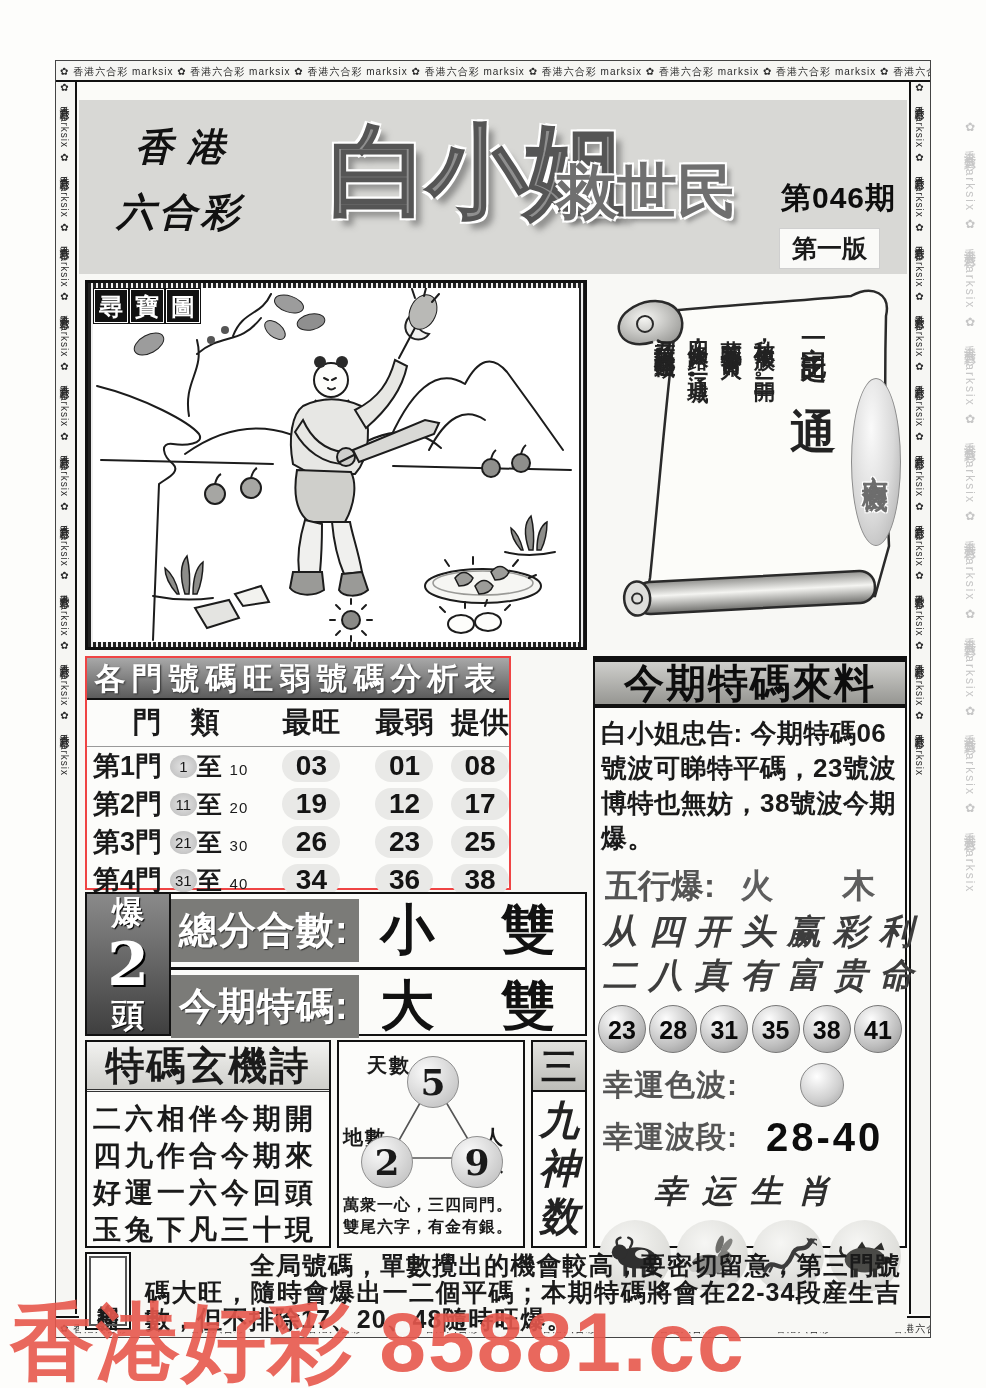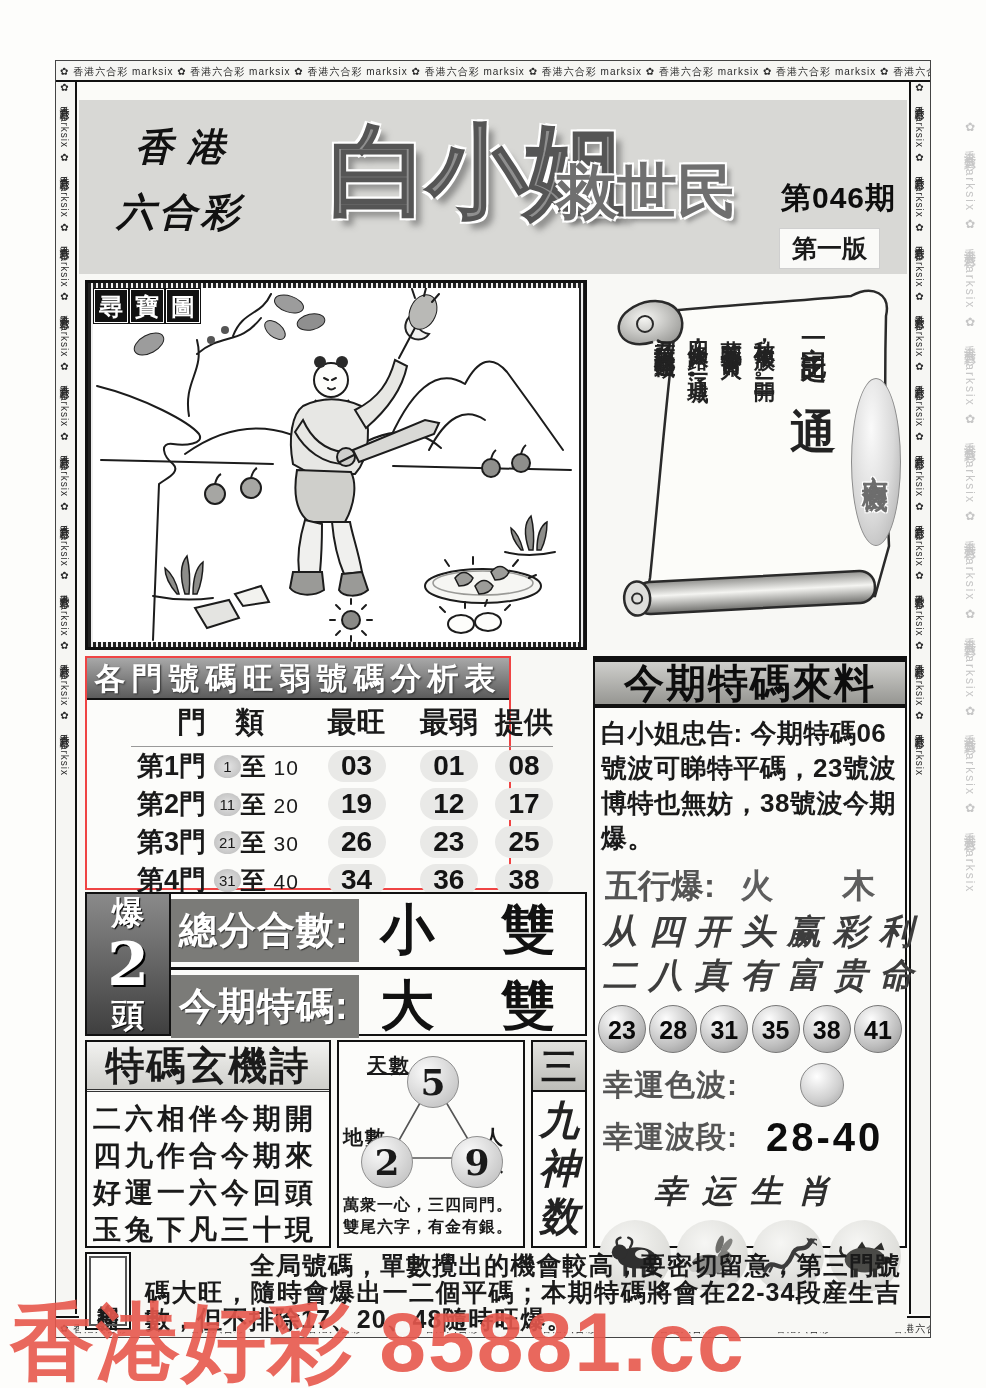--- a/index.html
+++ b/index.html
@@ -50,28 +50,28 @@
     background:radial-gradient(ellipse at 40% 30%, #fafafa 0%, #d9d9d9 55%, #a9a9a9 100%);
     border:1px solid #8a8a8a; display:flex; align-items:center; justify-content:center; }
   .mystery-oval span { writing-mode:vertical-rl; font-size:26px; font-weight:900; color:#6d6d6d; letter-spacing:4px;
     text-shadow:-1px -1px 0 #fff,1px -1px 0 #fff,-1px 1px 0 #fff,1px 1px 0 #fff; }
 
   
   .analysis { position:absolute; left:6px; top:556px; width:426px; height:234px; border:2px solid #ef4444; background:#fcfcfa; }
   .analysis-title { height:42px; line-height:42px; text-align:center; font-size:31px; font-weight:900; color:#fff; letter-spacing:6px;
     background:linear-gradient(180deg,#a8a8a8,#5c5c5c); border-bottom:2px solid #111;
     text-shadow:1px 1px 2px #333; }
-  table.an { width:100%; border-collapse:collapse;margin-left:44px; }
+  table.an { width:100%; border-collapse:collapse; }
   table.an th { font-size:29px; font-weight:900; padding:3px 0; border-bottom:1px solid #999; }
   table.an td { text-align:center; padding:1px 0; font-size:28px; }
   .gate-cell { text-align:left !important; padding-left:6px !important; white-space:nowrap; }
   .gate-name { font-weight:900; font-size:27px; }
   .lo-oval { display:inline-block; min-width:27px; height:23px; line-height:23px; background:radial-gradient(#e4e4e4,#b9b9b9); border-radius:50%; font-size:15px; text-align:center; vertical-align:3px; padding:0 2px; }
   .range-word { font-weight:900; font-size:25px; }
-  .hi-num { font-size:21px; letter-spacing:1px; }
+  .hi-num { font-size:15px; letter-spacing:1px; }
   .pill { display:inline-block; min-width:58px; padding:0 8px; border-radius:16px; background:#e9e9e7; font-weight:700; color:#141414; }
 
   
   .burst { position:absolute; left:6px; top:792px; width:502px; height:144px; border:2px solid #111; display:flex; background:#fbfbf9; }
   .burst-side { width:84px; background:linear-gradient(180deg,#8a8a8a,#3f3f3f); border-right:2px solid #111; display:flex; flex-direction:column; align-items:center; justify-content:center; color:#fff; }
   .burst-side .c1,.burst-side .c3 { font-size:33px; font-weight:900; text-shadow:1px 1px 1px #000; }
   .burst-side .c2 { font-size:60px; font-weight:900; font-family:"DejaVu Serif",serif; line-height:.95; text-shadow:2px 2px 0 #000; }
   .burst-main { flex:1; display:flex; flex-direction:column; }
   .burst-row { flex:1; display:flex; align-items:center; }
   .burst-row + .burst-row { border-top:3px solid #111; }
@@ -342,21 +342,21 @@
           <div>四九作合今期來</div>
           <div>好運一六今回頭</div>
           <div>玉兔下凡三十現</div>
         </div>
       </div>
 
       <div class="tribox">
         <svg class="tri-lines" width="188" height="150" viewBox="0 0 188 150">
           <path d="M94 38 L50 116 M94 38 L140 116 M50 116 L140 116" stroke="#555" stroke-width="1.6" fill="none"></path>
         </svg>
-        <div class="tri-label" style="left:28px; top:10px;text-decoration:underline;">天數</div>
+        <div class="tri-label" style="left:28px; top:10px;">天數</div>
         <div class="tri-label" style="left:4px; top:82px;">地數</div>
         <div class="tri-label" style="left:144px; top:82px;">人數</div>
         <div class="tri-circle" style="left:68px; top:14px;">5</div>
         <div class="tri-circle" style="left:22px; top:94px;">2</div>
         <div class="tri-circle" style="left:112px; top:94px;">9</div>
         <div class="tri-notes">
           <div>萬衆一心，三四同門。</div>
           <div>雙尾六字，有金有銀。</div>
         </div>
       </div>

